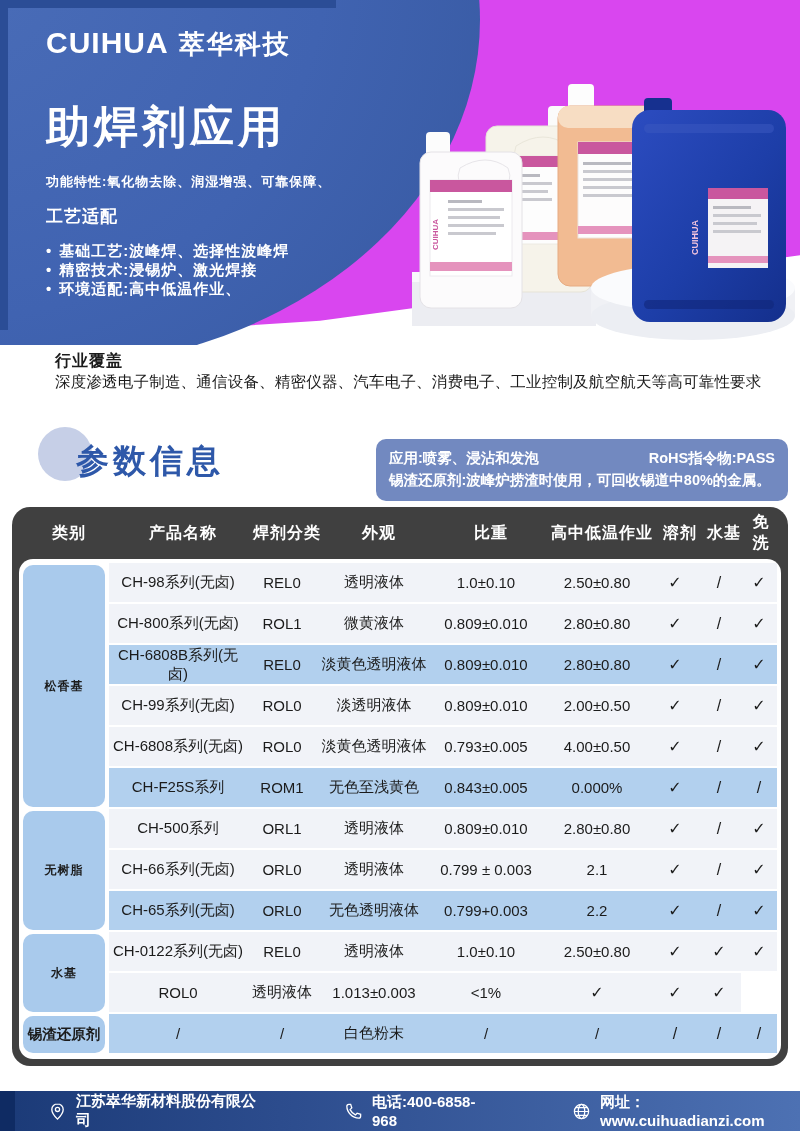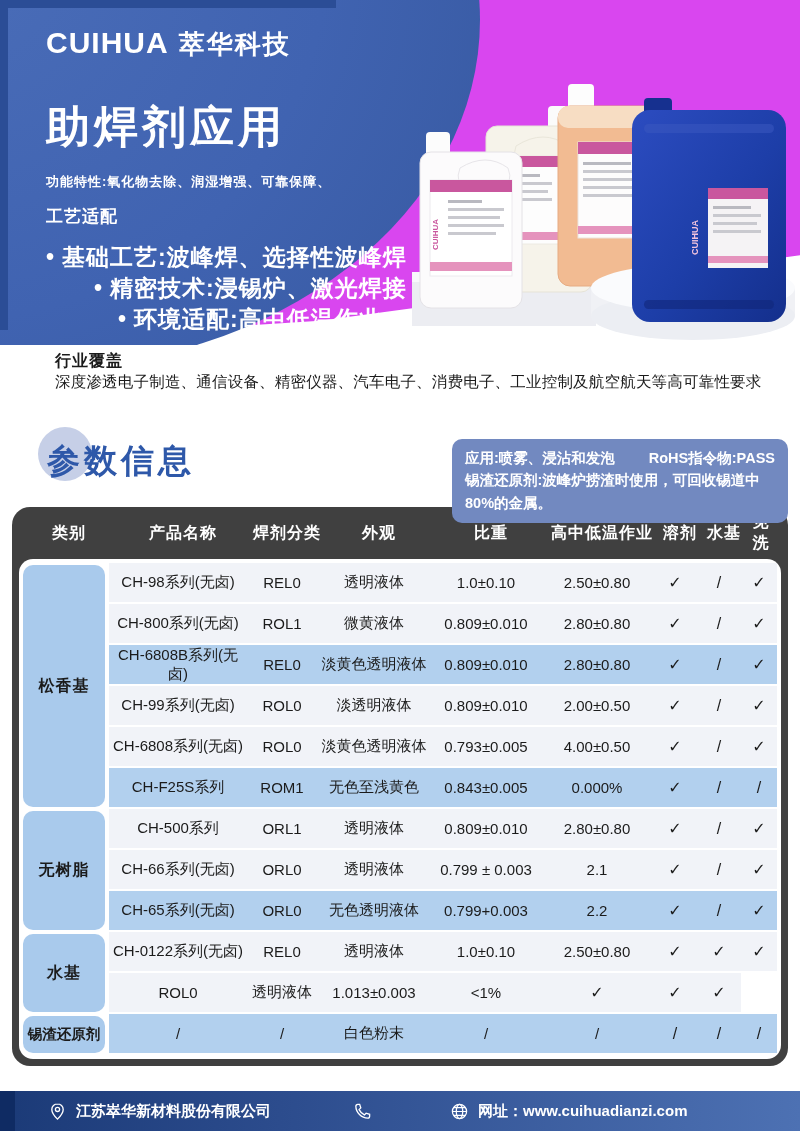--- a/index.html
+++ b/index.html
@@ -20,51 +20,51 @@
   .edge-top { position:absolute; left:0; top:0; width:336px; height:8px; background:#2b4d96; }
   .edge-left { position:absolute; left:0; top:0; width:8px; height:330px; background:#2b4d96; }
   .hero-content { position:absolute; left:46px; top:26px; color:#fff; z-index:5; }
   .logo-row { display:flex; align-items:baseline; gap:10px; }
   .logo-en { font-size:30px; font-weight:bold; letter-spacing:1px; }
   .logo-cn { font-size:26px; font-weight:bold; letter-spacing:2px; }
   .hero-title { margin-top:36px; font-size:44px; font-weight:bold; letter-spacing:4px; }
   .hero-feature { margin-top:18px; font-size:13px; font-weight:600; letter-spacing:1px; line-height:1.1; }
   .hero-feature2 { margin-top:16px; font-size:17px; font-weight:600; letter-spacing:1px; }
   .hero-bullets { margin-top:14px; list-style:none; }
-  .hero-bullets li { font-size:23px; font-weight:600; letter-spacing:1px; margin-top:0;text-align:right; }
+  .hero-bullets li { font-size:15px; font-weight:600; letter-spacing:1px; margin-top:0; }
   .hero-bullets li::before { content:"•"; margin-right:7px; }
   .products { position:absolute; left:408px; top:50px; width:390px; height:300px; z-index:4; }
   
   .industry { padding:6px 10px 0 55px; height:78px; }
   .industry h3 { font-size:16px; font-weight:bold; letter-spacing:1px; }
   .industry p { font-size:15.5px; font-weight:400; letter-spacing:0.2px; }
   
   .params-row { position:relative; height:84px; }
   .params-circle { position:absolute; left:38px; top:4px; width:54px; height:54px;
     border-radius:50%; background:#c6cfe7; }
-  .params-title { position:absolute; left:47px; top:16px; font-size:33px; font-weight:bold;
+  .params-title { position:absolute; left:76px; top:16px; font-size:33px; font-weight:bold;
     color:#2e58a9; letter-spacing:4px; }
-  .callout { position:absolute; right:12px; top:16px; width:336px; background:#7289c0;
+  .callout { position:absolute; right:12px; top:16px; width:412px; background:#7289c0;
     border-radius:10px; padding:8px 13px 9px 13px; color:#fff; font-size:14.5px;
     font-weight:600; line-height:1.55; }
   .callout .l1 { display:flex; justify-content:space-between; }
   
   .table-card { margin:0 12px; background:#404040; border-radius:18px; padding:0 0 7px 0; }
   .grid-cols { display:grid; grid-template-columns:90px 138px 70px 114px 110px 112px 44px 44px 1fr; }
   .thead { height:52px; align-items:center; color:#fff; font-size:16px; font-weight:bold;
     padding:0 12px; letter-spacing:1px; }
   .thead > div { text-align:center; }
   .tbody-wrap { background:#fff; border-radius:14px; margin:0 7px; padding:4px; }
   .tbody { grid-auto-rows:41px; grid-template-columns:86px 138px 70px 114px 110px 112px 44px 44px 1fr; }
   .cell { display:flex; align-items:center; justify-content:center; font-size:15px;
     background:#f1f3f8; border-bottom:2px solid #fff; text-align:center; }
   .cell.mark { font-size:16px; }
   .hl { background:#b2d0ee; }
   .cat { grid-column:1; display:flex; align-items:center; justify-content:center;
-    background:#a9caec; border-radius:10px; margin:2px 4px 2px 0; font-size:16px;
+    background:#a9caec; border-radius:10px; margin:2px 4px 2px 0; font-size:12px;
     font-weight:bold; letter-spacing:1px; }
   .cat.small { font-size:14.5px; letter-spacing:0; }
   
   .footer { position:absolute; left:0; bottom:0; width:800px; height:40px;
     background:linear-gradient(90deg,#1b3a77 0%, #2c4c8d 35%, #4d71b3 100%);
     display:flex; align-items:center; color:#fff; }
   .footer-cap { position:absolute; left:0; top:0; width:15px; height:46px; background:#0f2b63; }
   .f-item { display:flex; align-items:center; gap:9px; font-size:15px; font-weight:600; }
   .f-company { margin-left:48px; }
   .f-phone  { margin-left:82px; }
@@ -328,20 +328,21 @@
       </svg>
     </span>
     <span>江苏崒华新材料股份有限公司</span>
   </div>
   <div class="f-item f-phone">
     <span class="f-icon">
       <svg viewBox="0 0 20 20" fill="none" stroke="#fff" stroke-width="1.4">
         <path d="M5 2.5 C4 2.5 3 3.5 3 4.5 C3 11 9 17 15.5 17 C16.5 17 17.5 16 17.5 15 L17.5 13 L13.8 11.8 L12 13.6 C10 12.6 7.4 10 6.4 8 L8.2 6.2 L7 2.5 Z"></path>
       </svg>
     </span>
+    <span>电话:400-6858-968</span>
   </div>
   <div class="f-item f-web">
     <span class="f-icon">
       <svg viewBox="0 0 20 20" fill="none" stroke="#fff" stroke-width="1.3">
         <circle cx="10" cy="10" r="7.5"></circle>
         <ellipse cx="10" cy="10" rx="3.4" ry="7.5"></ellipse>
         <path d="M2.5 10 H17.5 M3.5 6 H16.5 M3.5 14 H16.5"></path>
       </svg>
     </span>
     <span>网址：www.cuihuadianzi.com</span>

